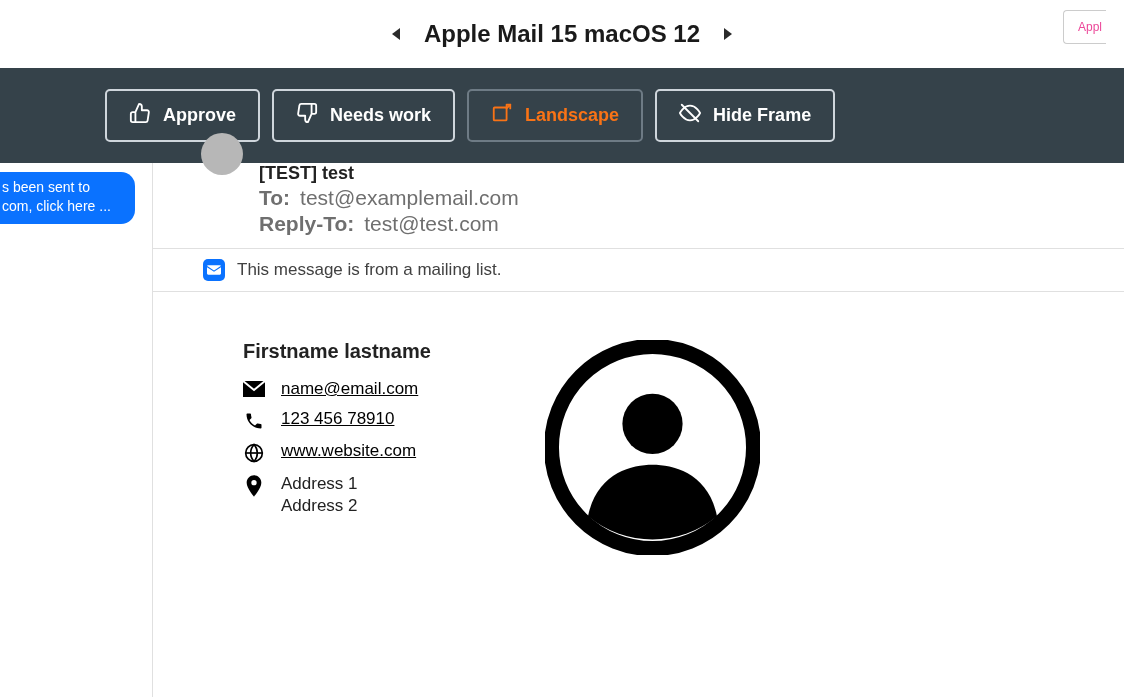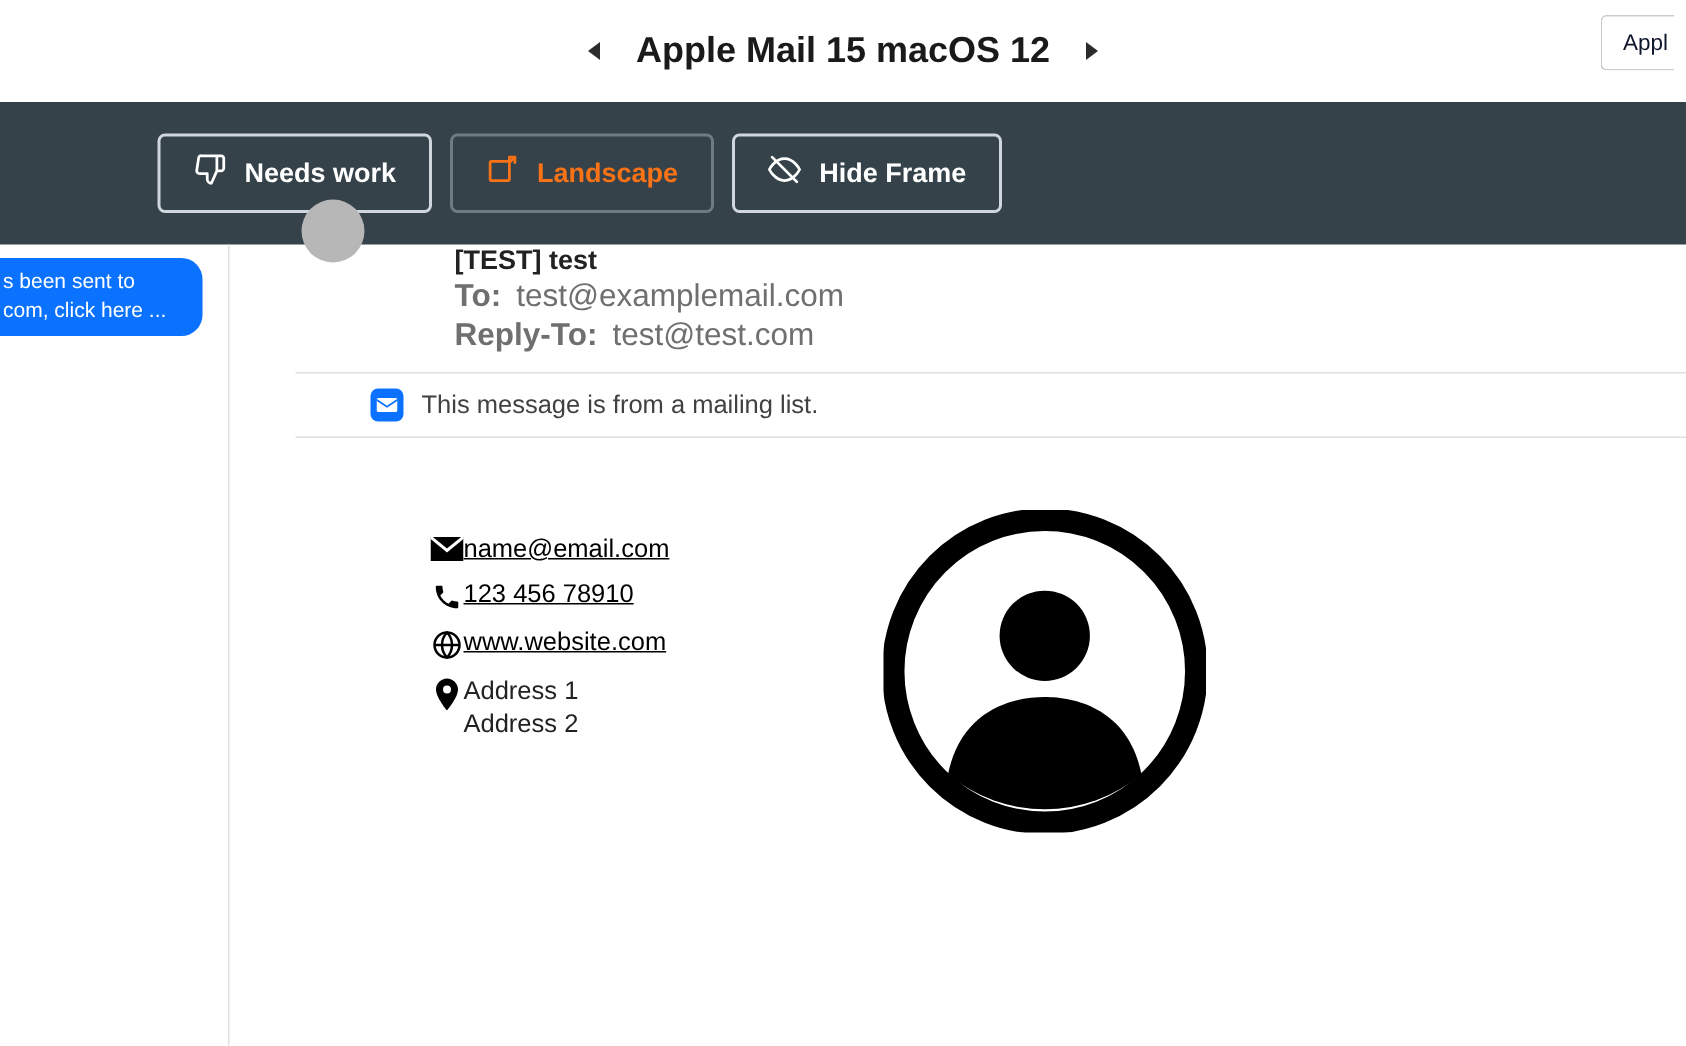--- a/index.html
+++ b/index.html
@@ -26,28 +26,28 @@
     width: 0; height: 0;
     border-top: 6px solid transparent;
     border-bottom: 6px solid transparent;
     cursor: pointer;
   }
   .nav-arrow.left { border-right: 8px solid #2b2b2b; }
   .nav-arrow.right { border-left: 8px solid #2b2b2b; }
   .client-name { font-size: 24px; font-weight: 700; color: #1a1a1a; }
   .top-right-dd {
     position: absolute;
-    right: 8px;
+    right: 18px;
     top: 10px;
     border: 1px solid #ccc;
     border-right: none;
     border-radius: 4px 0 0 4px;
     padding: 9px 4px 9px 14px;
-    font-size: 15px;
-    color: #0f172a;
+    font-size: 12px;
+    color: #ec4899;
     background: #fff;
   }
 
   
   .toolbar {
     background: #35424a;
     height: 95px;
     display: flex;
     align-items: center;
     padding-left: 105px;
@@ -98,21 +98,20 @@
     font-weight: 500;
   }
 
   
   .mail-panel {
     flex: 1;
     border-left: 1px solid #e0e0e0;
     position: relative;
     margin-left: 12px;
     color: #222;
-    padding-left: 44px;
   }
   .mail-header-block {
     padding: 0 0 12px 48px;
     border-bottom: 1px solid #e0e0e0;
   }
   .avatar-circle {
     width: 42px; height: 42px;
     background: #b7b7b7;
     border-radius: 50%;
     position: absolute;
@@ -155,21 +154,21 @@
   
   .sig-area {
     display: flex;
     padding: 48px 0 0 90px;
     gap: 52px;
   }
   .sig-left { width: 250px; }
   .sig-name { font-size: 20px; font-weight: 700; }
   .sig-desig { font-size: 18px; color: #333; margin-top: 8px; }
   .sig-rows { margin-top: 16px; display: flex; flex-direction: column; gap: 10px; }
-  .sig-row { display: flex; align-items: flex-start; gap: 0; font-size: 17px; }
+  .sig-row { display: flex; align-items: flex-start; gap: 16px; font-size: 17px; }
   .sig-row .ico { width: 22px; display:flex; justify-content:center; padding-top:2px; }
   .sig-row a, .sig-link { color: #000; text-decoration: underline; }
   .sig-row .noline { text-decoration: none; }
   .sig-addr-lines { display:flex; flex-direction: column; line-height:1.3;align-items:flex-end; }
   .sig-right svg { width: 215px; height: 215px; }
 </style>
 </head>
 <body>
 
 <div class="top-bar">
@@ -178,20 +177,28 @@
     <span class="client-name">Apple Mail 15 macOS 12</span>
     <span class="nav-arrow right"></span>
   </div>
   <div class="top-right-dd">
     <span>Appl</span>
   </div>
 </div>
 
 <div class="toolbar">
 
+  <button class="tool-btn">
+    <span>
+      <svg viewBox="0 0 24 24" fill="none" stroke="currentColor" stroke-width="2" stroke-linecap="round" stroke-linejoin="round">
+          <path d="M14 9V5a3 3 0 0 0-3-3l-4 9v11h11.28a2 2 0 0 0 2-1.7l1.38-9a2 2 0 0 0-2-2.3zM7 22H4a2 2 0 0 1-2-2v-7a2 2 0 0 1 2-2h3"></path>
+        </svg>
+    </span>
+    <span>Approve</span>
+  </button>
 
   <button class="tool-btn">
     <span>
       <svg viewBox="0 0 24 24" fill="none" stroke="currentColor" stroke-width="2" stroke-linecap="round" stroke-linejoin="round">
           <path d="M10 15v4a3 3 0 0 0 3 3l4-9V2H5.72a2 2 0 0 0-2 1.7l-1.38 9a2 2 0 0 0 2 2.3zM17 2h3a2 2 0 0 1 2 2v7a2 2 0 0 1-2 2h-3"></path>
         </svg>
     </span>
     <span>Needs work</span>
   </button>
 
@@ -246,20 +253,21 @@
         <svg viewBox="0 0 24 16">
             <rect x="0" y="0" width="24" height="16" rx="2" fill="#fff"></rect>
             <path d="M0 2 L12 10 L24 2" fill="none" stroke="#0a72ff" stroke-width="2"></path>
           </svg>
       </span>
       <span>This message is from a mailing list.</span>
     </div>
 
     <div class="sig-area">
       <div class="sig-left">
+        <div class="sig-name">Firstname lastname</div>
 
         <div class="sig-rows">
           <div class="sig-row">
             <span class="ico">
               <svg width="22" height="16" viewBox="0 0 22 16">
                   <rect x="0" y="0" width="22" height="16" fill="#000"></rect>
                   <path d="M0 0 L11 9 L22 0" fill="none" stroke="#fff" stroke-width="2"></path>
                 </svg>
             </span>
             <a href="#" class="sig-link">name@email.com</a>

